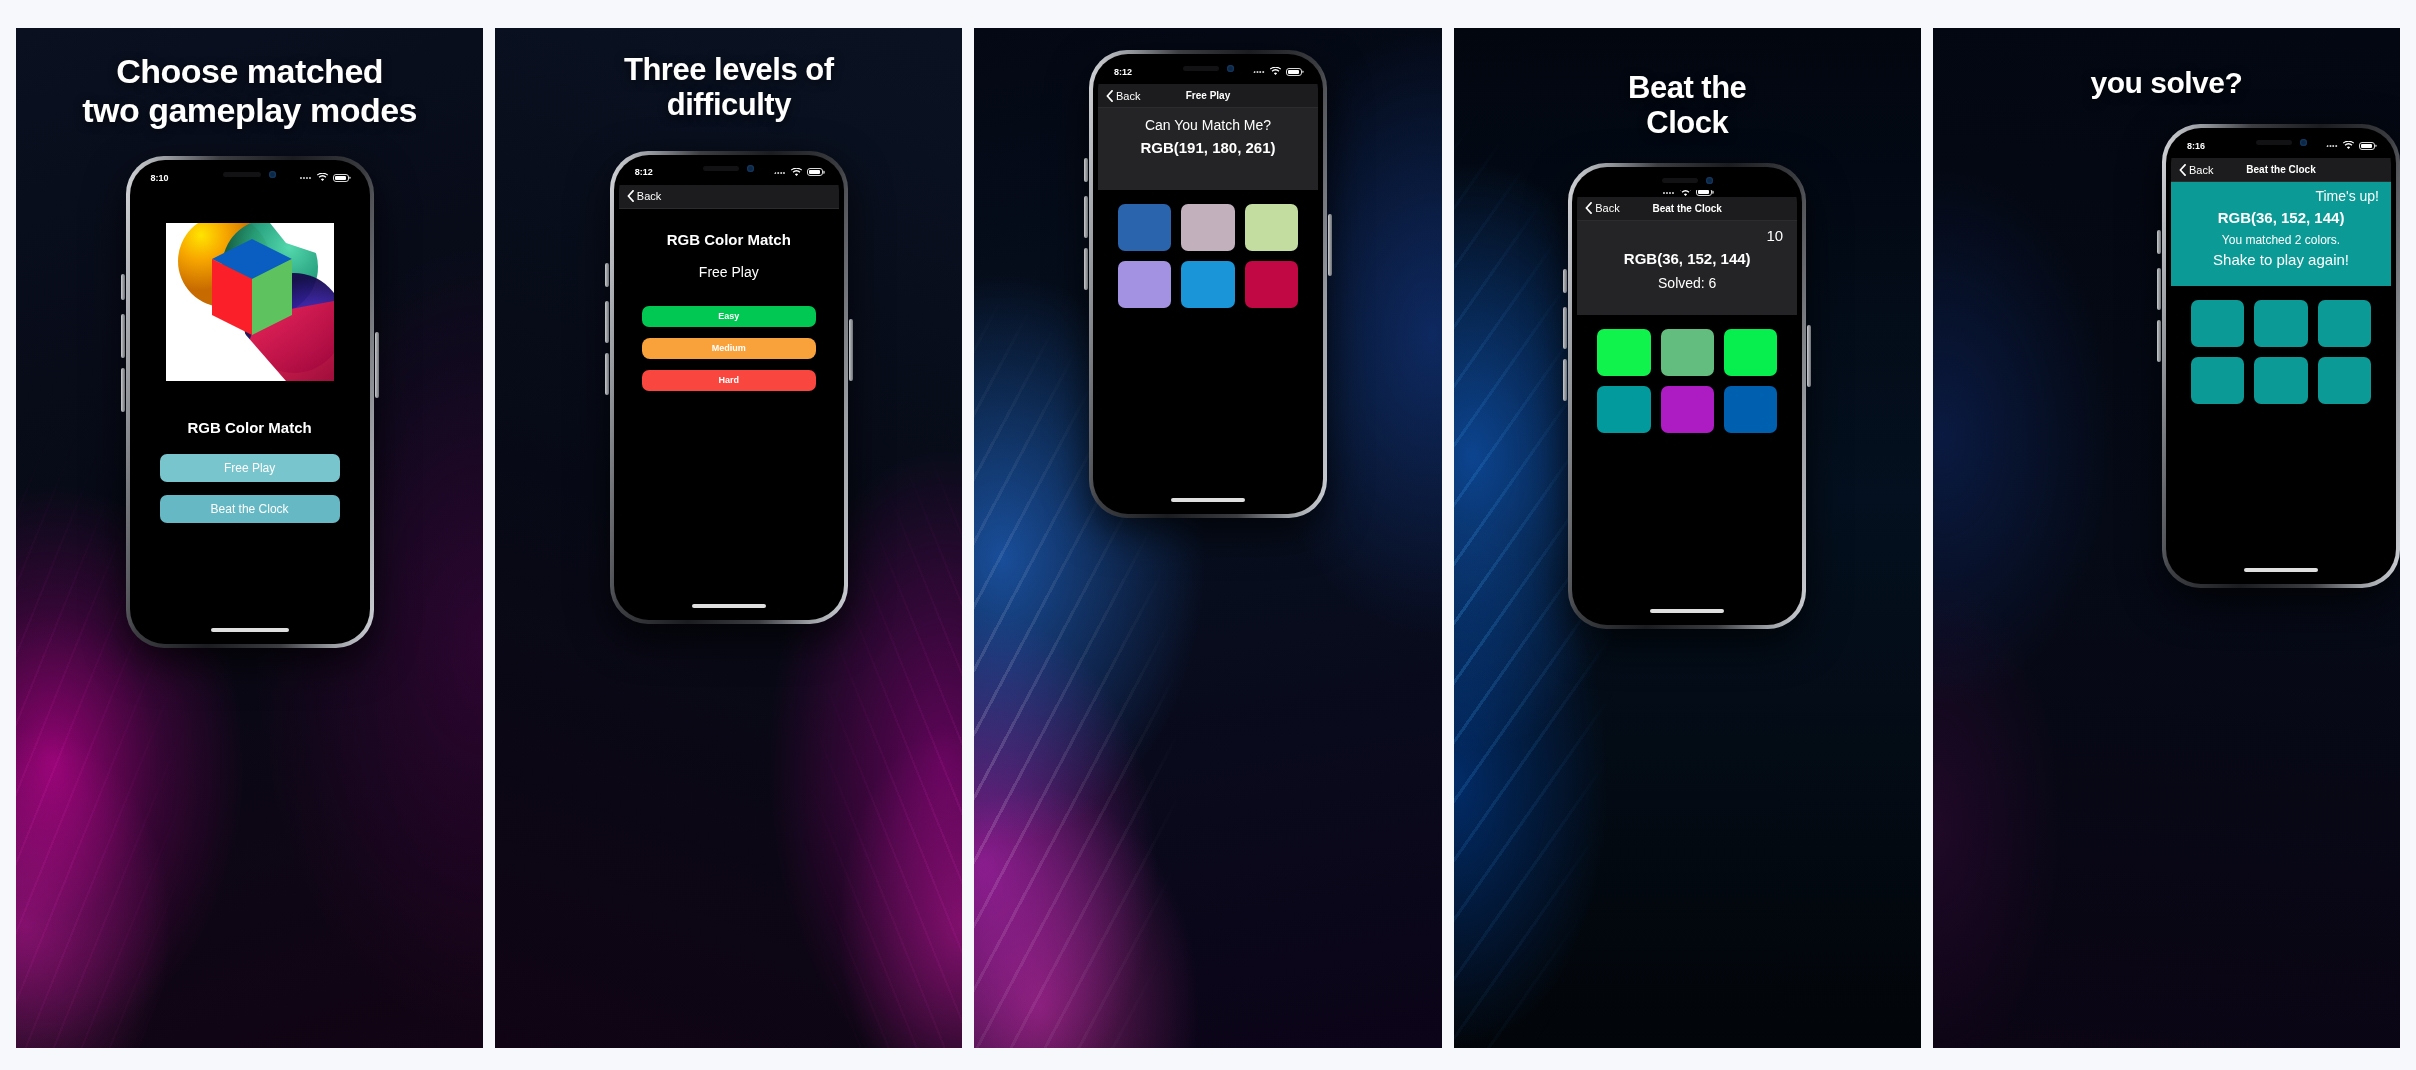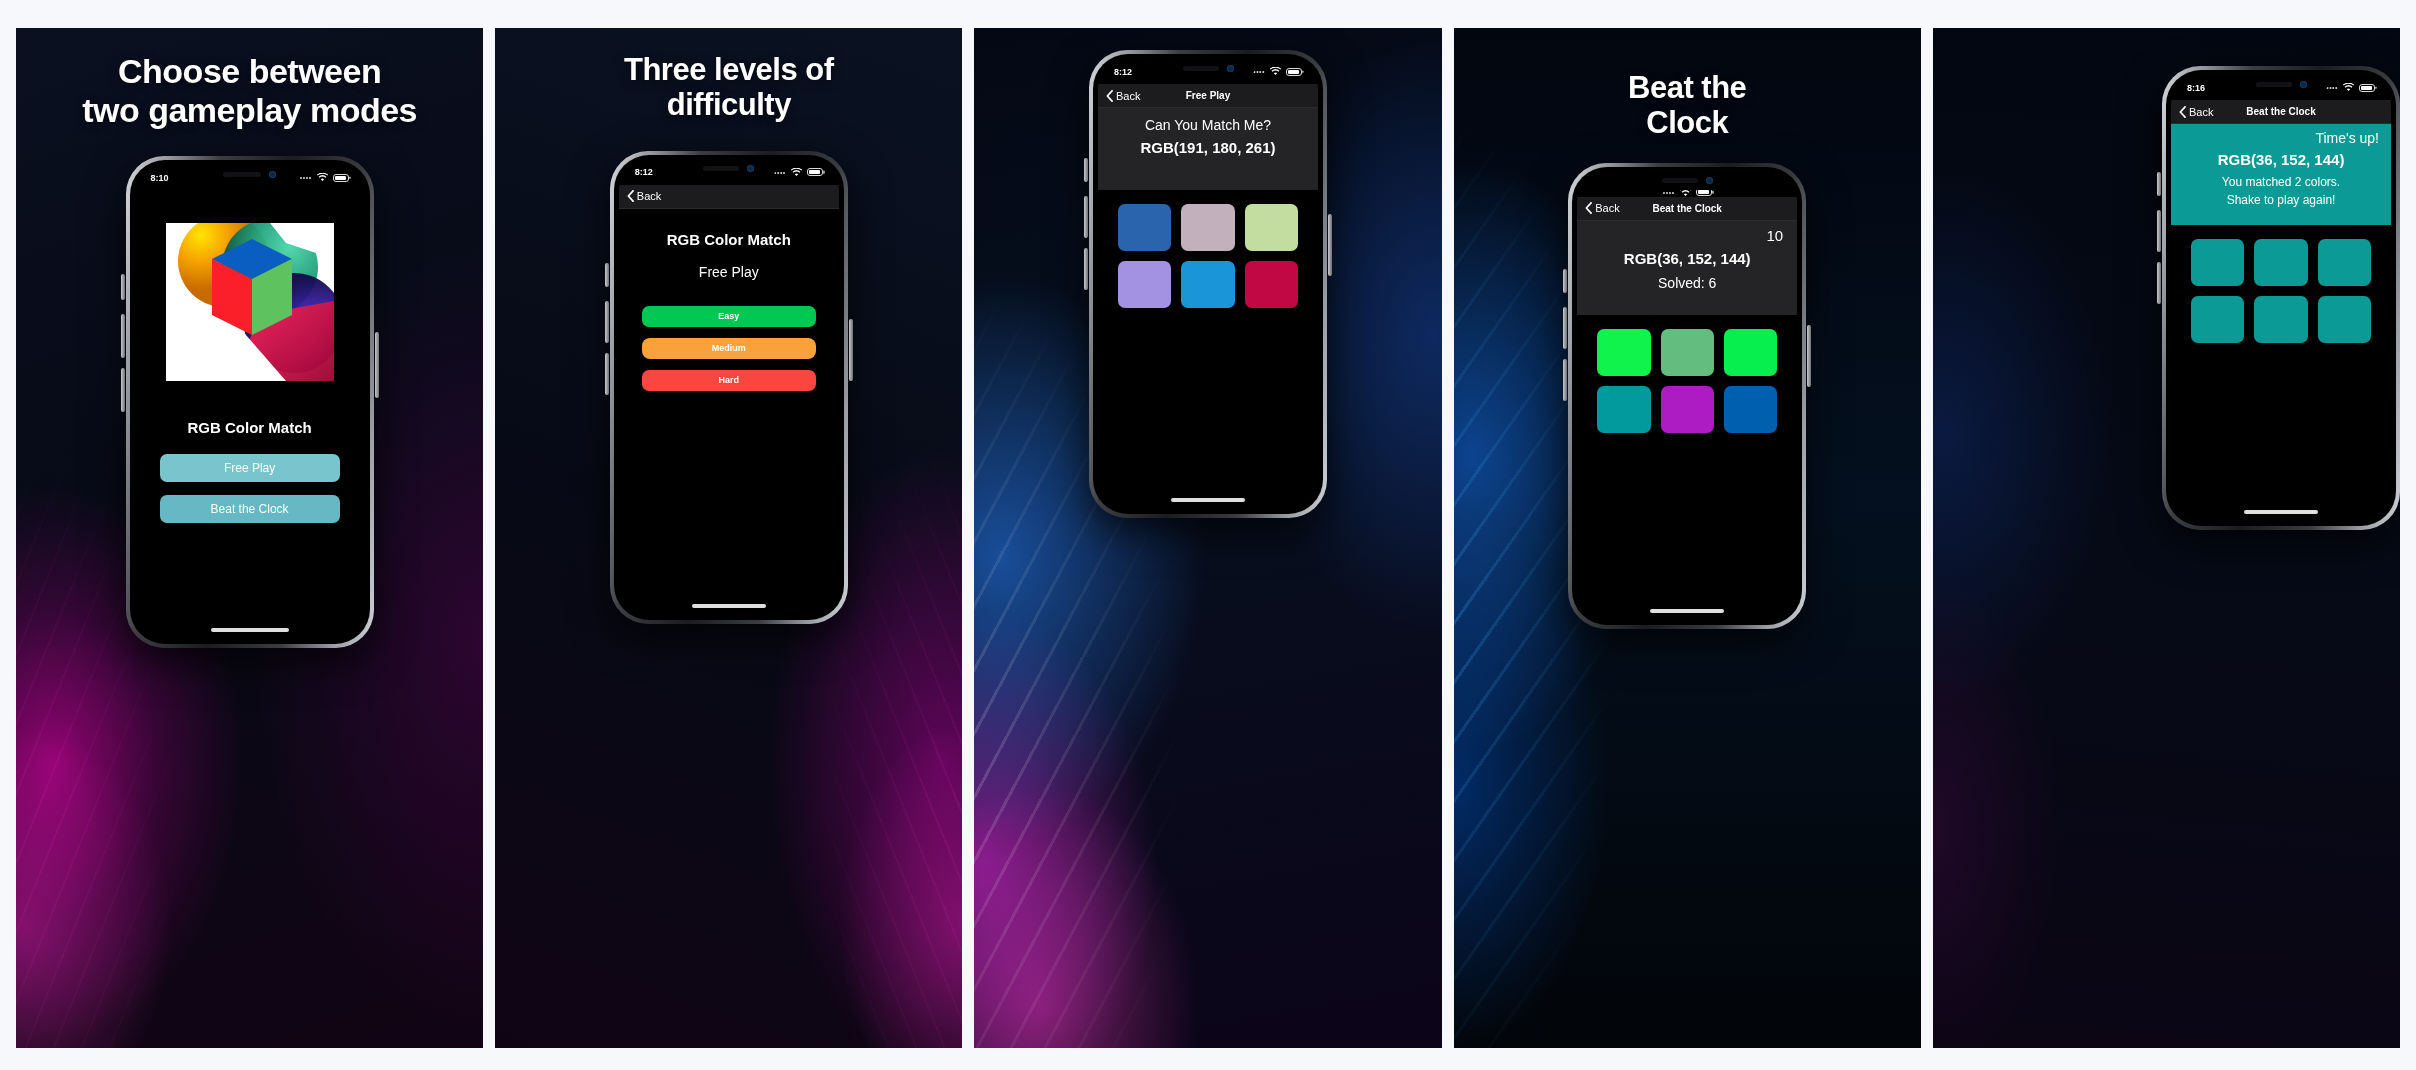--- a/index.html
+++ b/index.html
@@ -196,21 +196,21 @@
   .tile { border-radius:7px; width:100%; }
 </style>
 </head>
 <body>
 
 <div id="stage">
 
   <div class="panel">
     <div class="bg bg-p1"></div>
     <div class="headline" style="font-size:34px;margin-top:24px;">
-      <div>Choose between</div>
+      <div>Choose matched</div>
       <div>two gameplay modes</div>
     </div>
 
     <div class="phone-wrap" style="margin-top:26px;">
       <div class="phone" style="width:248px;">
         <div class="btn-side btn-left" style="top:118px;height:26px;"></div>
         <div class="btn-side btn-left" style="top:158px;height:44px;"></div>
         <div class="btn-side btn-left" style="top:212px;height:44px;"></div>
         <div class="btn-side btn-right" style="top:176px;height:66px;"></div>
         <div class="phone-inner">
@@ -482,20 +482,21 @@
             <div class="home-indicator" style="width:74px;height:4px;"></div>
           </div>
         </div>
       </div>
     </div>
   </div>
 
   <div class="panel">
     <div class="bg bg-p5"></div>
     <div class="headline" style="font-size:30px;margin-top:38px;">
+      <div>you solve?</div>
     </div>
 
     <div class="phone-wrap" style="margin-top:24px;justify-content:flex-end;">
       <div class="phone" style="width:238px;">
         <div class="btn-side btn-left" style="top:106px;height:24px;"></div>
         <div class="btn-side btn-left" style="top:144px;height:42px;"></div>
         <div class="btn-side btn-left" style="top:196px;height:42px;"></div>
         <div class="btn-side btn-right" style="top:162px;height:62px;"></div>
         <div class="phone-inner">
           <div class="screen" style="width:220px;height:446px;">
@@ -525,21 +526,21 @@
                   </svg>
                 <span>Back</span>
               </span>
               <span class="nav-title" style="font-size:10px;">Beat the Clock</span>
             </div>
 
             <div class="info-card teal" style="padding:6px 12px 18px 12px;">
               <div style="text-align:right;font-size:14px;">Time's up!</div>
               <div style="font-size:15px;font-weight:bold;margin-top:5px;">RGB(36, 152, 144)</div>
               <div style="font-size:12px;margin-top:7px;">You matched 2 colors.</div>
-              <div style="font-size:12px;margin-top:4px;">Shake to play again!</div>
+              <div style="font-size:15px;margin-top:4px;">Shake to play again!</div>
             </div>
 
             <div class="tilegrid" style="gap:10px;padding:14px 20px 0 20px;">
               <div class="tile" style="height:47px;background:#0b9a96;"></div>
               <div class="tile" style="height:47px;background:#0b9a96;"></div>
               <div class="tile" style="height:47px;background:#0b9a96;"></div>
               <div class="tile" style="height:47px;background:#0b9a96;"></div>
               <div class="tile" style="height:47px;background:#0b9a96;"></div>
               <div class="tile" style="height:47px;background:#0b9a96;"></div>
             </div>

